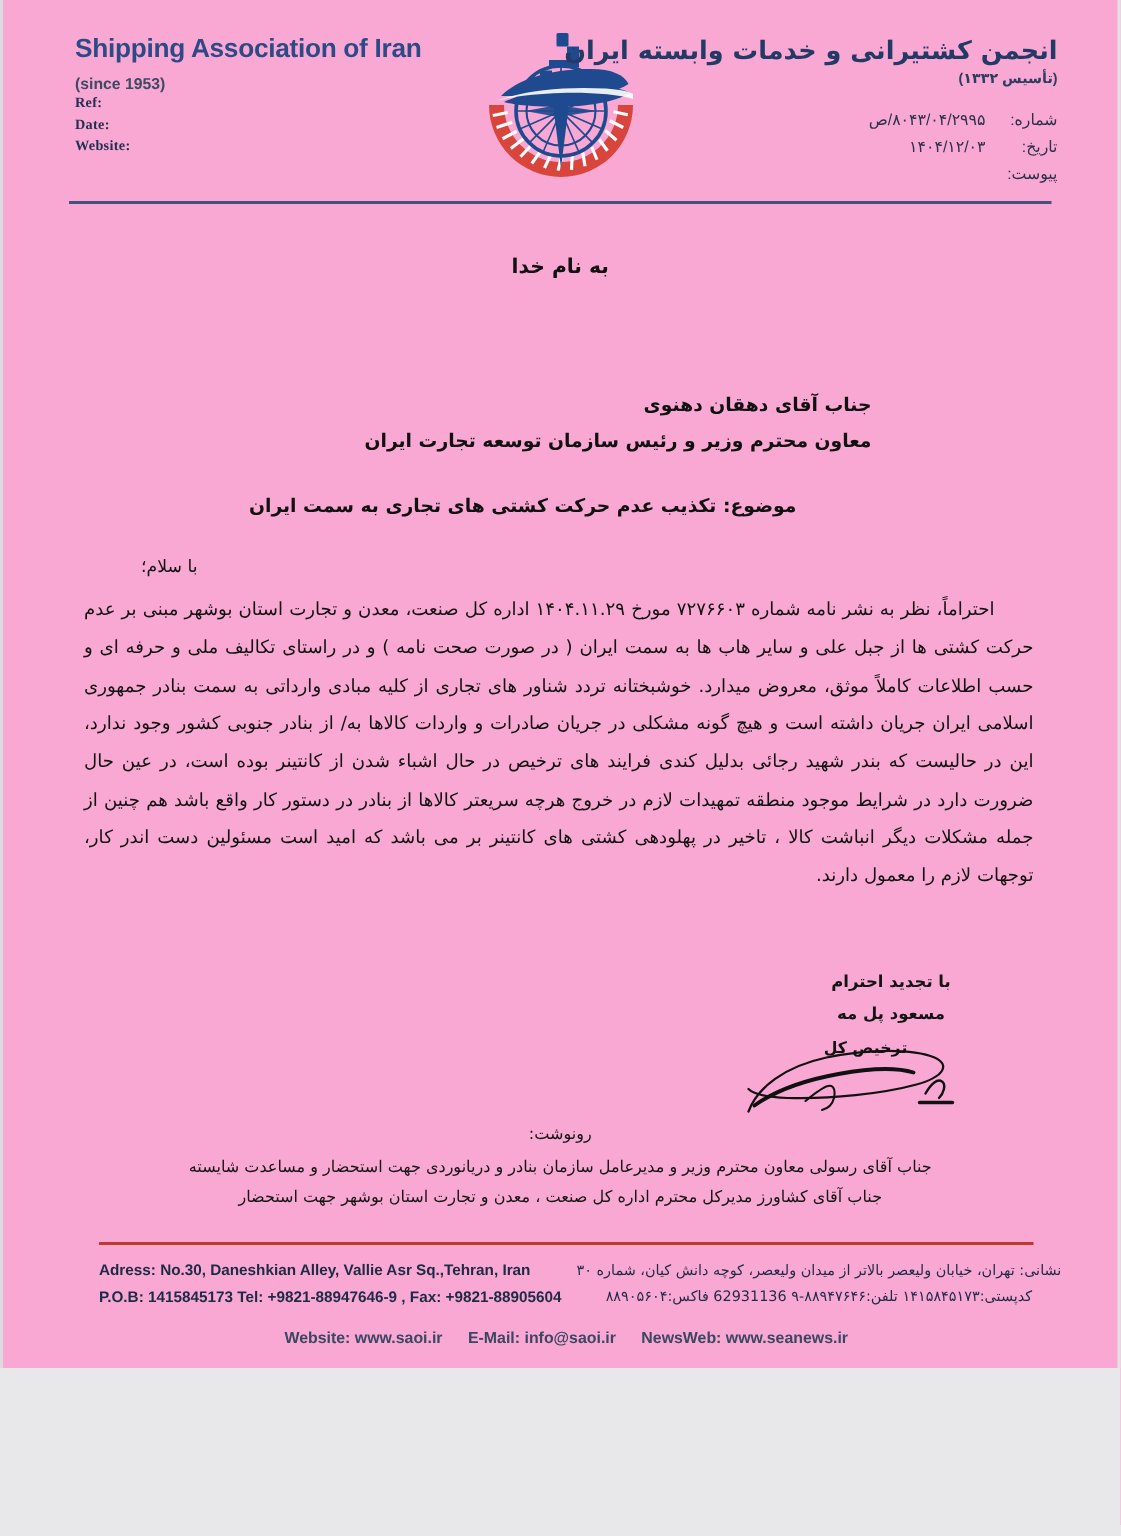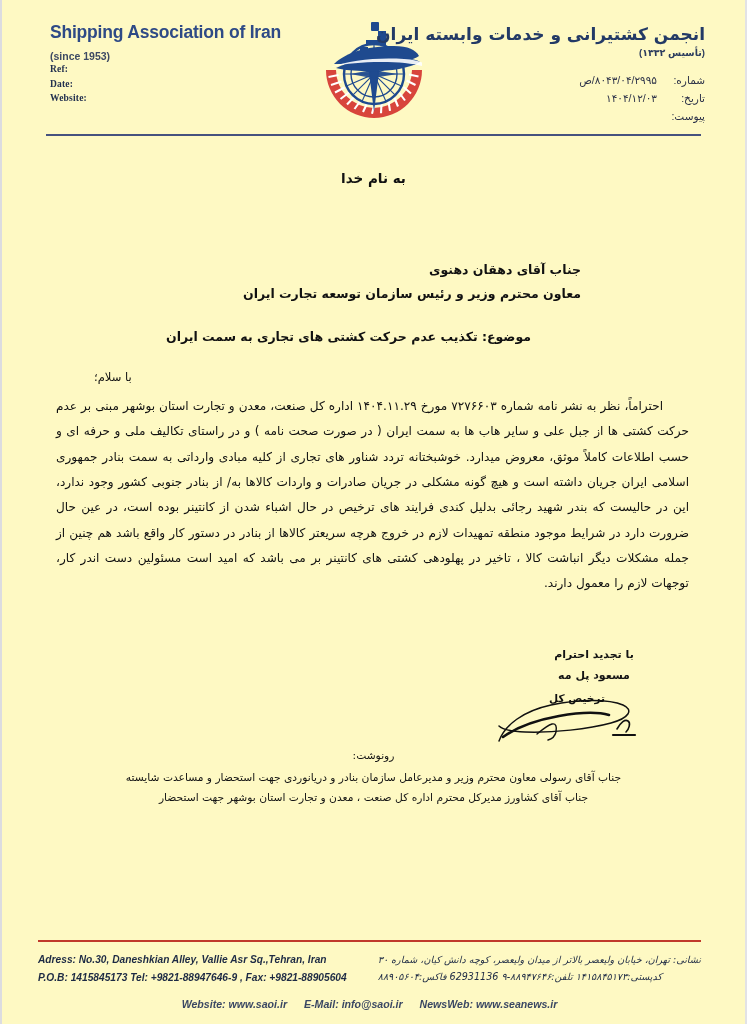--- a/index.html
+++ b/index.html
@@ -8,23 +8,23 @@
     padding: 0;
     background: #e8e8ea;
   }
   body {
     font-family: "Liberation Sans", "DejaVu Sans", sans-serif;
   }
 
   .page {
     position: relative;
     width: 747px;
-    height: 1024px;
+    height: 912px;
     margin: 0 auto;
-    background: #fef9c3;
+    background: #f9a8d4;
     overflow: hidden;
     box-sizing: border-box;
     border-left: 2px solid #dcdce0;
     border-right: 2px solid #e2e2e6;
   }
 
   
   .letterhead {
     position: relative;
     height: 120px;
@@ -215,25 +215,24 @@
     font-size: 10.7px;
     line-height: 1.95;
     color: #141414;
   }
   .cc-label { margin-bottom: 1px; }
 
   
   .footer {
     position: absolute;
     left: 0;
-    right: 0;
+    right: 12px;
     bottom: 0;
-    padding: 0 44px 14px 36px;
+    padding: 0 44px 14px 64px;
     box-sizing: border-box;
-    font-style: italic;
   }
   .rule-red {
     height: 2px;
     background: #c0392b;
     margin-bottom: 9px;
   }
   .footer-cols {
     display: flex;
     justify-content: space-between;
     align-items: flex-start;
@@ -246,21 +245,21 @@
     text-align: left;
     font-weight: bold;
     white-space: nowrap;
   }
   .foot-fa {
     direction: rtl;
     font-family: "DejaVu Sans", sans-serif;
     font-size: 9.6px;
     color: #1d2a44;
     line-height: 1.85;
-    text-align: left;
+    text-align: center;
     white-space: nowrap;
   }
   .foot-web {
     margin-top: 11px;
     text-align: center;
     font-size: 10.6px;
     color: #3a4763;
     font-weight: bold;
   }
   .foot-web span { margin: 0 7px; }

